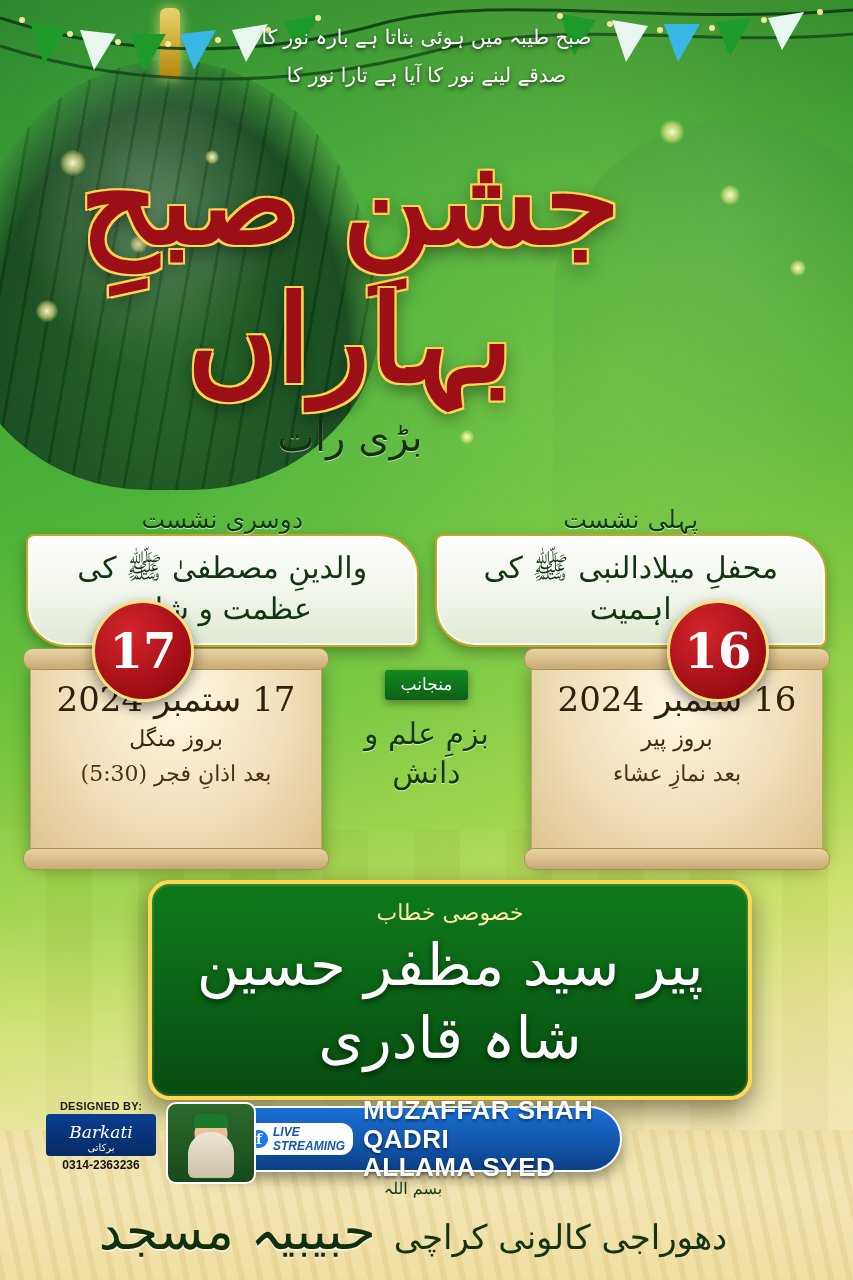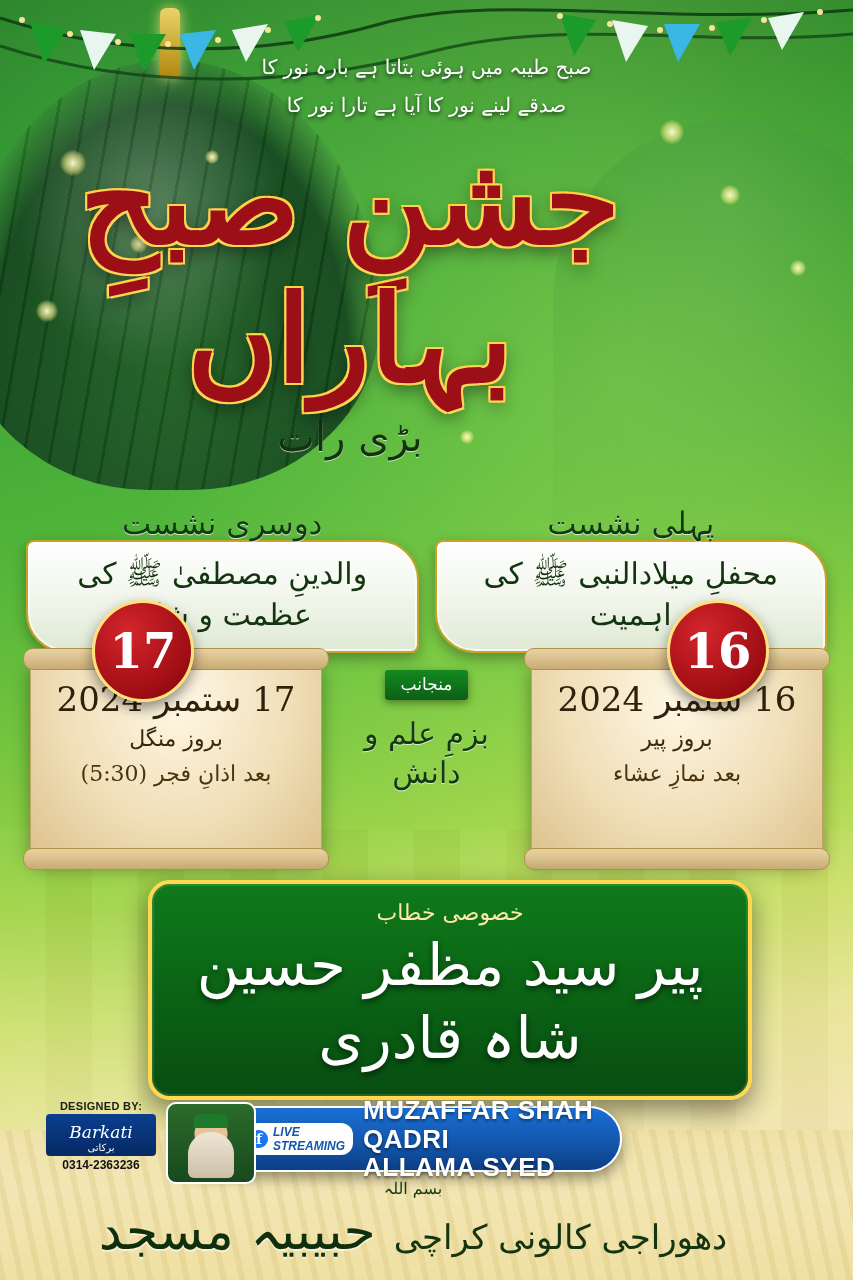--- a/index.html
+++ b/index.html
@@ -150,21 +150,20 @@
     top: 18px;
     left: 0;
     width: 853px;
     text-align: center;
     direction: rtl;
     color: #ffffff;
     font-family: "DejaVu Serif", serif;
     font-size: 20px;
     line-height: 1.9;
     text-shadow: 0 2px 4px rgba(0,0,0,0.7);
-    margin-top: 30px;
   }
 
   
   .sessions {
     position: absolute;
     top: 505px;
     left: 26px;
     width: 801px;
     display: flex;
     flex-direction: row-reverse;
@@ -175,21 +174,21 @@
     position: relative;
     flex: 1 1 0;
     text-align: center;
   }
   .session-num {
     position: relative;
     z-index: 3;
     display: inline-block;
     direction: rtl;
     font-family: "DejaVu Serif", serif;
-    font-size: 31px;
+    font-size: 25px;
     color: #103a0f;
     margin-bottom: -6px;
     text-shadow: 0 1px 0 rgba(255,255,255,0.7);
   }
   .session-band {
     position: relative;
     margin-top: 2px;
     padding: 12px 14px 16px;
     direction: rtl;
     font-family: "DejaVu Serif", serif;

